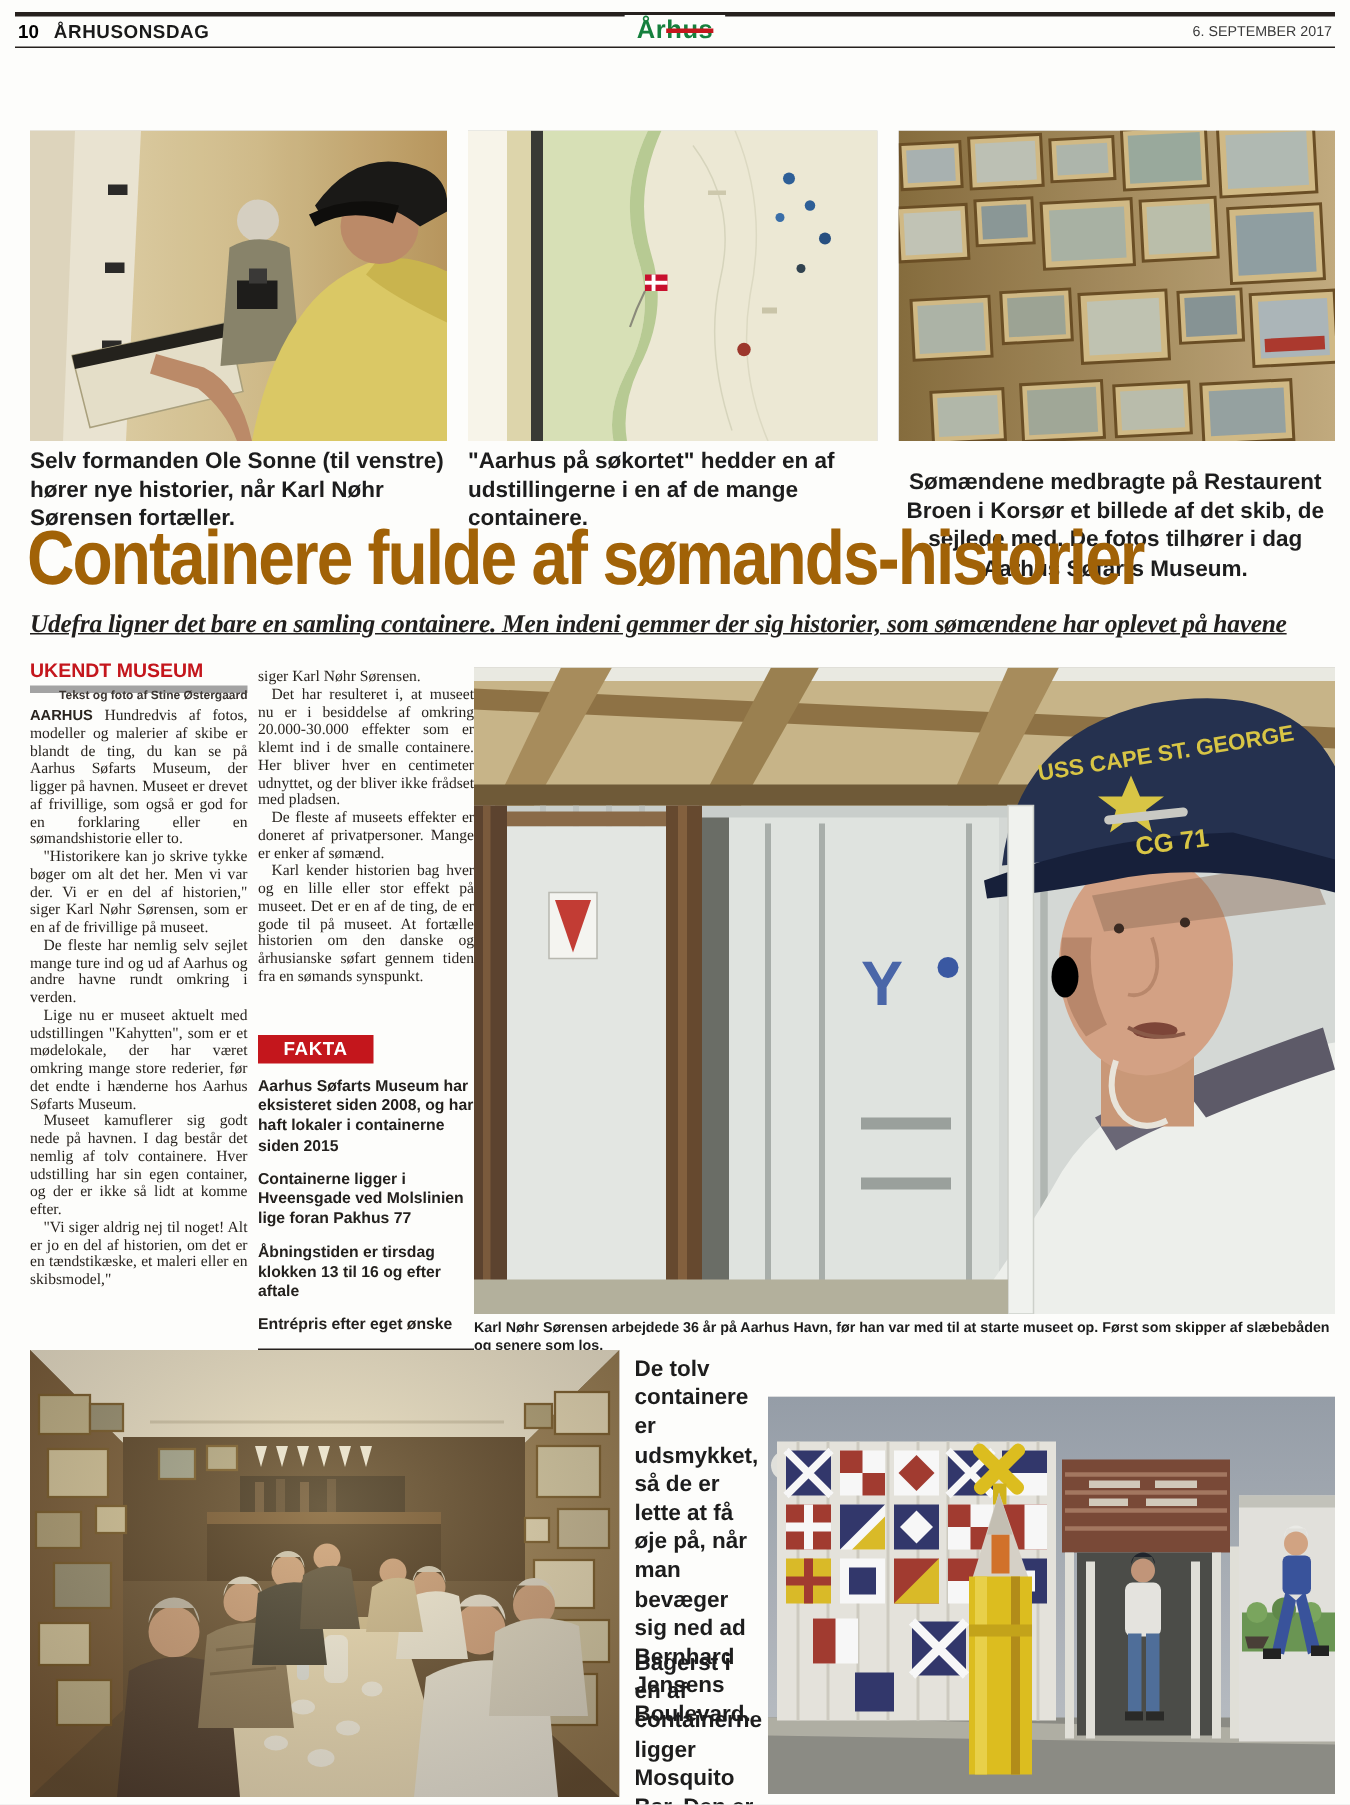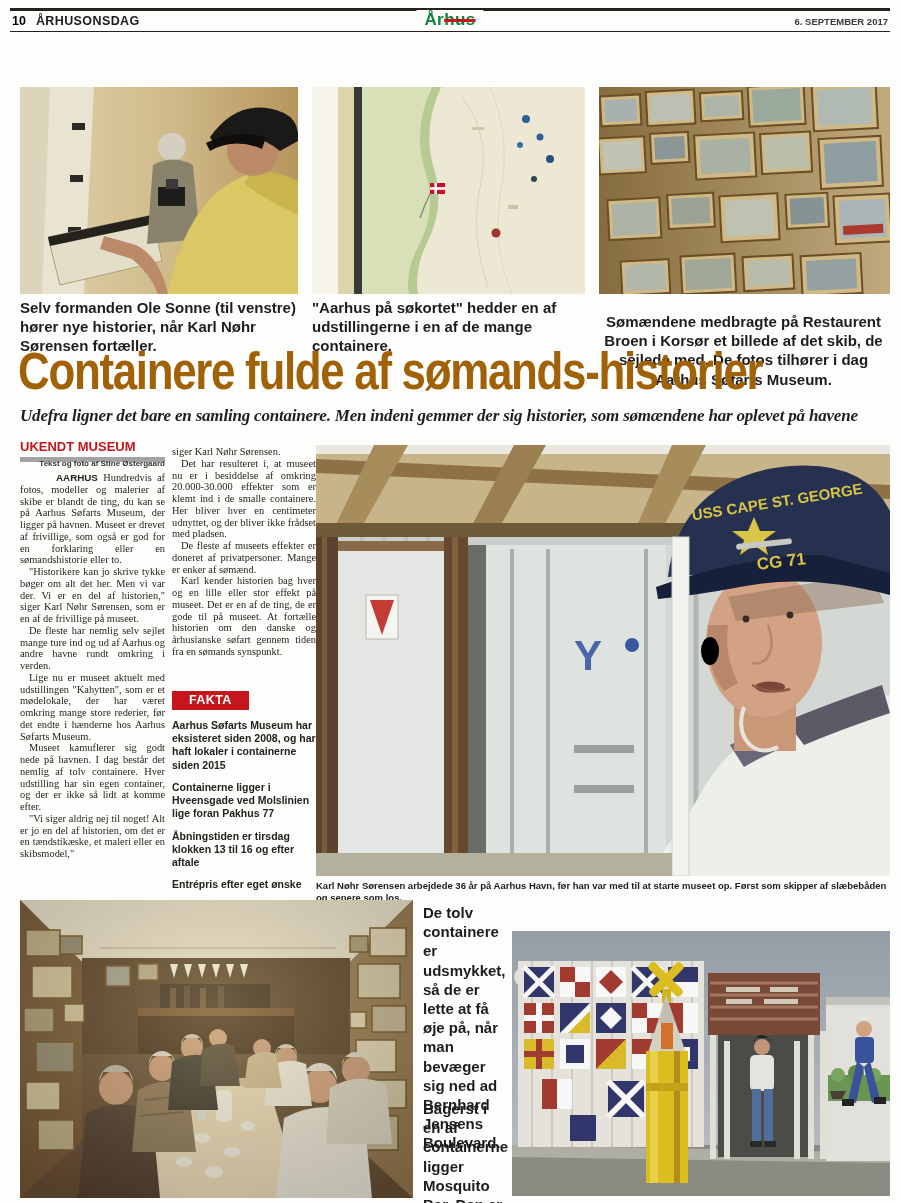--- a/index.html
+++ b/index.html
@@ -5,21 +5,21 @@
   html,body { margin:0; padding:0; background:#e9e9e9; }
   .page { position:relative; width:900px; height:1203px; margin:0 auto; background:#fdfdfb;
           overflow:hidden; font-family:"Liberation Sans",sans-serif; color:#1a1a1a; }
 
   
   .hdr { position:absolute; left:10px; top:8px; width:880px; height:24px;
          border-top:3px solid #26211e; border-bottom:1.5px solid #26211e;
          display:flex; align-items:center; box-sizing:border-box; }
   .hdr .pn  { color:#000000; font-weight:bold; font-size:12.5px; margin:0 10px 0 2px; }
   .hdr .sec { font-weight:bold; font-size:12.5px; letter-spacing:.4px; }
-  .hdr .dt  { margin-left:auto; font-size:9.5px; font-weight:bold; color:#3b3b3b; margin-right:2px; }
+  .hdr .dt  { margin-left:auto; font-size:9.5px; font-weight:normal; color:#3b3b3b; margin-right:2px; }
   .masthead { position:absolute; left:50%; top:50%; transform:translate(-50%,-50%);
               font-size:17px; font-weight:bold; letter-spacing:.4px; color:#15803d; background:#fdfdfb; padding:0 8px; }
   .masthead .strike { text-decoration:line-through; text-decoration-color:#c4161c; text-decoration-thickness:3px; }
 
   .photo { position:absolute; overflow:hidden; background:#cfcfcf; }
   .photo svg { display:block; width:100%; height:100%; }
   .ph1 { left:20px;  top:87px; width:278px; height:207px; }
   .ph2 { left:312px; top:87px; width:273px; height:207px; }
   .ph3 { left:599px; top:87px; width:291px; height:207px; }
   .phmain { left:316px; top:445px; width:574px; height:431px; }
@@ -33,33 +33,33 @@
   .capmain { left:316px; top:880px; width:574px; font-size:9.5px; }
   .capmidtop { left:423px; top:903px; width:84px; }
   .capmidbot { left:423px; top:1099px; width:84px; }
 
   .headline { position:absolute; left:18px; top:342px; width:874px; font-weight:bold;
               font-size:51px; color:#a16207; }
   .headline span { display:inline-block; transform:scaleX(.86); transform-origin:0 60%;
                    white-space:nowrap; letter-spacing:-1.5px; }
   .subhead { position:absolute; left:20px; top:406px; width:874px; white-space:nowrap;
              font-family:"Liberation Serif",serif; font-style:italic; font-weight:bold;
-             font-size:17px; letter-spacing:-.2px; color:#211f1d; }
+             font-size:17px; letter-spacing:-.2px; color:#211f1d;text-decoration:underline; }
 
   .kicker { position:absolute; left:20px; top:439px; width:145px; color:#c4161c;
             font-weight:bold; font-size:13px; border-bottom:5px solid #a3a3a3; padding-bottom:3px; }
   .byline { position:absolute; left:20px; top:459px; width:145px; font-size:8px; font-weight:bold; color:#3a3430;text-align:right; }
 
   .bodycol { position:absolute; font-family:"Liberation Serif",serif; font-size:10.4px;
              line-height:1.13; text-align:justify; color:#29241f; }
   .col1 { left:20px; top:472px; width:145px; }
   .col2 { left:172px; top:446px; width:144px; }
   .bodycol p { margin:0; }
   .bodycol p.ind { text-indent:9px; }
-  .lead-in { font-weight:bold; font-family:"Liberation Sans",sans-serif; font-size:9.8px;margin-left:36px; }
+  .lead-in { font-weight:bold; font-family:"Liberation Sans",sans-serif; font-size:9.8px; }
 
   .fakta { position:absolute; left:172px; top:690px; width:144px; padding-bottom:9px;
            border-bottom:3px solid #26211e; }
   .fakta-tag { display:inline-block; background:#c4161c; color:#fff; font-weight:bold;
                font-size:12.5px; padding:2px 17px 3px; letter-spacing:.4px; }
   .fakta-item { margin-top:9px; font-size:10.5px; font-weight:bold; line-height:1.26; color:#24211e; }
 </style>
 </head>
 <body>
 

